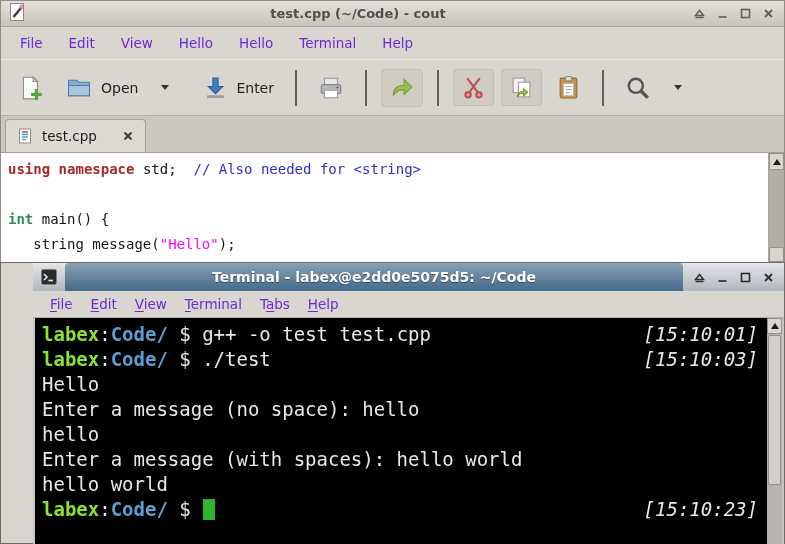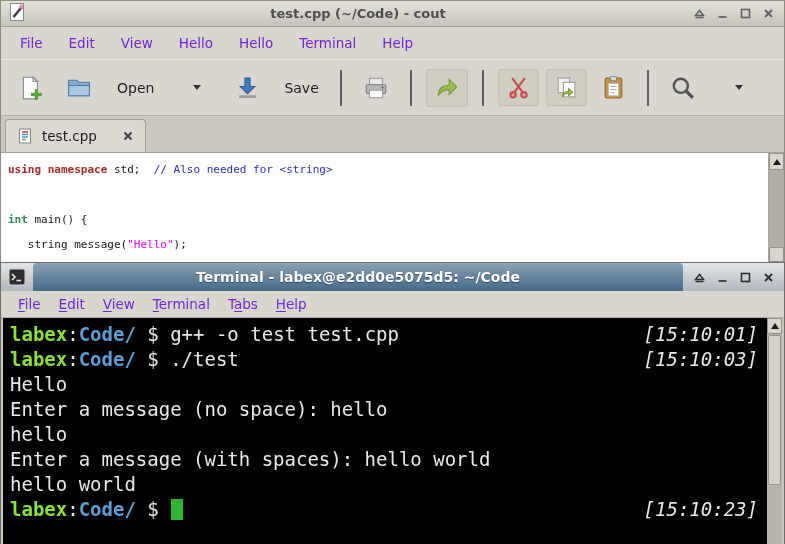--- a/index.html
+++ b/index.html
@@ -17,49 +17,49 @@
   #gedit .titlebar { height:26px; background:linear-gradient(#e5e2dc,#c6c3bc); border-bottom:1px solid #a5a29b; }
   #gedit .app-icon-plate { padding:0 6px; }
   #gedit .title-text { flex:1; text-align:center; font-size:13px; font-weight:bold; color:#4e4e4e; }
   .menubar { display:flex; align-items:center; font-size:13.5px; color:#6d28d9; }
   #gedit .menubar { height:32px; padding:0 6px; }
   #gedit .menubar .menu-item { padding:0 13px; }
   .menu-item u { text-underline-offset:2px; }
 
   .toolbar { height:57px; display:flex; align-items:center; padding:0 10px; gap:7px;
     border-top:1px solid #eceae6; border-bottom:1px solid #b3b0a9; }
-  .tb-btn { display:flex; align-items:center; gap:24px; padding:5px 7px; border-radius:3px; font-size:14px; color:#222; }
+  .tb-btn { display:flex; align-items:center; gap:8px; padding:5px 7px; border-radius:3px; font-size:14px; color:#222; }
   .tb-btn.boxed { background:#d0ccc2; border:1px solid #c3bfb5; }
   .tb-sep { width:2px; height:36px; background:#5e5e5e; margin:0 7px; }
   .dd-arrow { width:0; height:0; border-left:4.5px solid transparent; border-right:4.5px solid transparent;
     border-top:5.5px solid #333; margin-left:15px; }
   .spacer-sm { width:6px; }
 
   .tabbar { height:37px; background:#cbc8c1; border-bottom:1px solid #a19e98; display:flex; align-items:flex-end; padding:4px 4px 0 4px; }
   .tab { height:33px; background:#dcd9d3; border:1px solid #a19e98; border-bottom:none; border-radius:4px 4px 0 0;
     display:flex; align-items:center; padding:16px 11px; font-size:13.5px; color:#1c1c1c; gap:9px; }
   .tab-close { margin-left:16px; display:flex; align-items:center; }
 
   .code-area { height:109px; background:#ffffff; display:flex; }
   .code-view { flex:1; padding:4px 0 0 7px; font-family:"DejaVu Sans Mono","Liberation Mono",monospace;
-    font-size:11px; line-height:25px; color:#141414; white-space:pre; overflow:hidden; }
+    font-size:14px; line-height:25px; color:#141414; white-space:pre; overflow:hidden; }
   .tok-kw  { color:var(--c-keyword); font-weight:bold; }
   .tok-type{ color:var(--c-type); font-weight:bold; }
   .tok-str { color:var(--c-string); }
   .tok-com { color:var(--c-comment); }
 
   .scrollbar { display:flex; flex-direction:column; }
   #gedit .scrollbar { width:16px; background:#b2aea6; border-left:1px solid #a9a6a0; }
   .sb-btn { height:17px; background:#d9d6cf; border:1px solid #95928c; display:flex; align-items:center; justify-content:center; }
   .sb-arrow-up { width:0; height:0; border-left:4px solid transparent; border-right:4px solid transparent; border-bottom:6px solid #1a1a1a; }
   .sb-trough { flex:1; position:relative; }
   .sb-thumb-bottom { position:absolute; bottom:0; left:0; right:0; height:15px; background:#d7d4cd; border:1px solid #95928c; border-radius:2px 2px 0 0; }
 
   
-  #terminal { height:282px; border-color:#6e6b66; }
+  #terminal { height:282px; border-color:#6e6b66;padding-left:32px; }
   #terminal .titlebar { height:28px; background:linear-gradient(#e4e7ea,#b0b7bd); }
   #terminal .app-icon-plate { padding:0 7px; display:flex; align-items:center; height:100%; }
   #terminal .title-center { flex:1; height:100%; display:flex; align-items:center; justify-content:center;
     background:linear-gradient(var(--c-titlebar_active_top),var(--c-titlebar_active_bottom));
     border-radius:4px 4px 0 0; }
   #terminal .title-text { font-size:14px; font-weight:bold; color:#ffffff; text-shadow:0 1px 1px rgba(0,0,0,.45); }
   #terminal .menubar { height:27px; padding:0 8px; border-bottom:1px solid #b3b0a9; background:#d9d6cf; }
   #terminal .menubar .menu-item { padding:0 9px; }
 
   .term-body { height:263px; background:#c8c5be; padding:0 2px; display:flex; }
@@ -147,21 +147,21 @@
         </svg>
       <span>Open</span>
       <span class="dd-arrow"></span>
     </span>
     <span class="spacer-sm"></span>
     <span class="tb-btn">
       <svg width="25" height="25" viewBox="0 0 24 24">
           <path d="M9.5 3 h5 v8 h4.5 l-7 7 -7 -7 h4.5 Z" fill="#3f7bc0" stroke="#2c5a92"></path>
           <rect x="4" y="19.5" width="16" height="2.5" fill="#9a9a9a"></rect>
         </svg>
-      <span>Save</span>
+      <span>Enter</span>
     </span>
     <span class="tb-sep"></span>
     <span class="tb-btn">
       <svg width="26" height="26" viewBox="0 0 24 24">
           <rect x="6" y="3" width="12" height="6" fill="#e8e8e8" stroke="#9a9a9a"></rect>
           <rect x="3" y="9" width="18" height="8" rx="1.5" fill="#b8b8b8" stroke="#7d7d7d"></rect>
           <rect x="6" y="14" width="12" height="7" fill="#ffffff" stroke="#9a9a9a"></rect>
           <circle cx="18" cy="11.5" r="1" fill="#555"></circle>
         </svg>
     </span>

